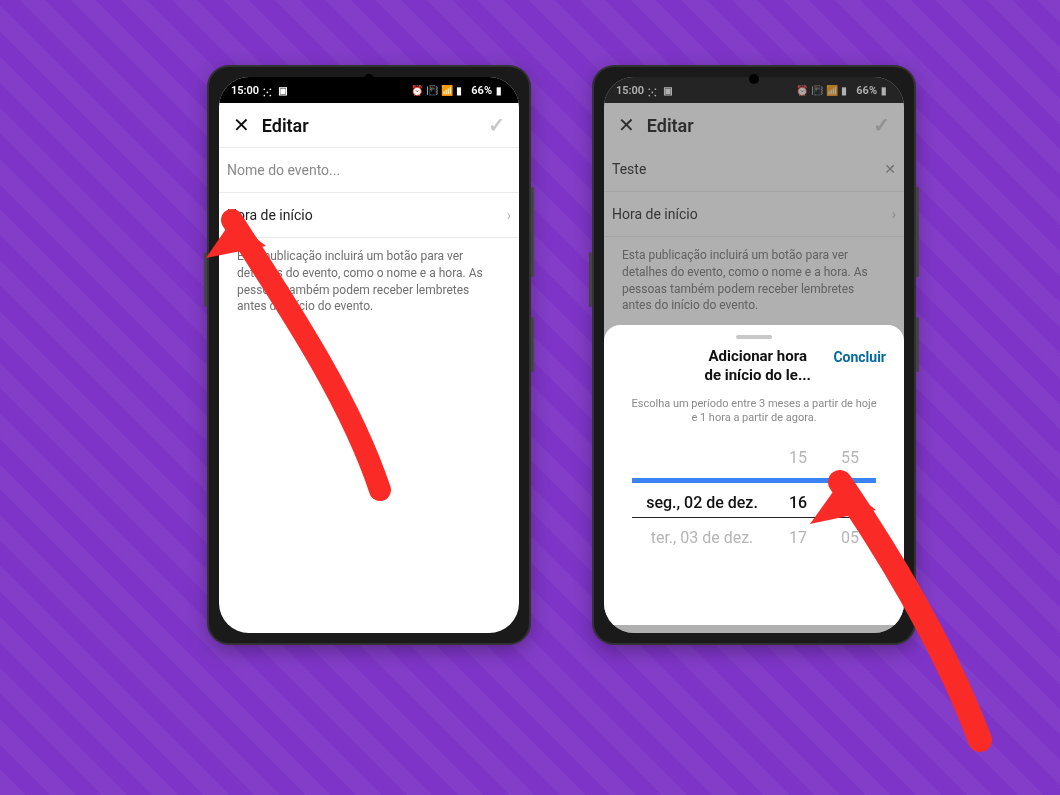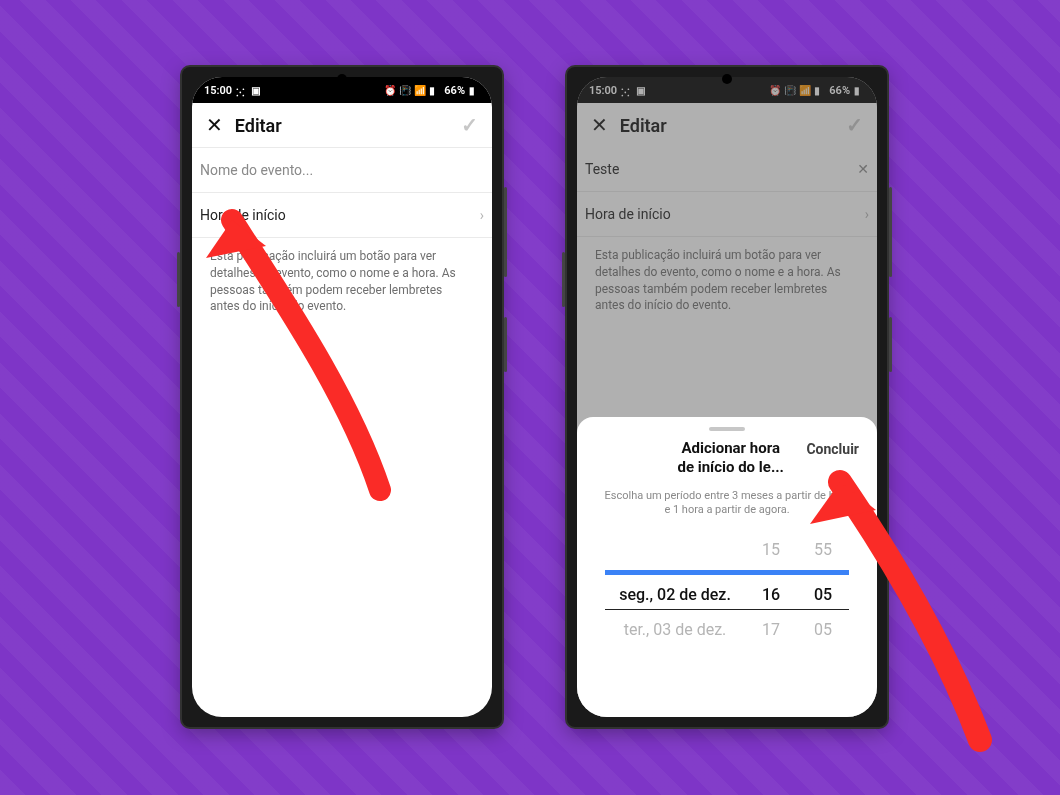--- a/index.html
+++ b/index.html
@@ -14,25 +14,26 @@
   .bg-pattern {
     position: absolute; inset: 0;
     background:
       repeating-linear-gradient(45deg, rgba(255,255,255,0.04) 0 18px, rgba(255,255,255,0) 18px 36px);
     pointer-events: none;
   }
 
   .phone {
     position: absolute;
     width: 320px;
-    height: 660px;
-    border-radius: 8px;
+    height: 576px;
+    border-radius: 20px;
     background: #1a1a1a;
     box-shadow: 0 0 0 2px #323232, 0 6px 20px rgba(0,0,0,.35);
     padding: 10px;
+    margin-left: 27px;
   }
   .phone.left  { left: 182px; top: 67px; }
   .phone.right { left: 567px; top: 67px; }
 
   
   .side-btn { position: absolute; width: 3px; background: #444; border-radius: 2px; }
   .side-btn.vol    { right: -5px; top: 120px; height: 90px; }
   .side-btn.power  { right: -5px; top: 250px; height: 55px; }
   .side-btn.leftbtn{ left:  -5px; top: 185px; height: 55px; }
 
@@ -99,42 +100,42 @@
     position: absolute; inset: 0;
     background: rgba(80,80,80,0.45);
   }
   .right .screen .app-header,
   .right .screen .row,
   .right .screen .description { position: relative; z-index: 0; }
 
   
   .sheet {
     position: absolute;
-    left: 0; right: 0; bottom: 0;
+    left: 0; right: 0; bottom: 8px;
     height: 300px;
     background: #fff;
     border-top-left-radius: 16px;
     border-top-right-radius: 16px;
     z-index: 20;
     padding-top: 10px;
   }
   .sheet .grab {
     width: 36px; height: 4px; background: #c7c7c7; border-radius: 2px;
     margin: 0 auto 8px;
   }
   .sheet-header {
     display: flex; align-items: flex-start; padding: 0 18px 8px;
   }
   .sheet-title {
     flex: 1; text-align: center;
     font-size: 15px; font-weight: 700; color: #111;
     line-height: 1.25;
   }
   .sheet-done {
-    color: #404040; font-size: 14px; font-weight: 700;
+    color: #0369a1; font-size: 14px; font-weight: 700;
     padding-top: 2px;
   }
   .sheet-sub {
     font-size: 11px; color: #8a8a8a; text-align: center;
     padding: 4px 26px 12px; line-height: 1.35;
   }
 
   .picker {
     display: flex; align-items: stretch; justify-content: center;
     padding: 0 14px;

